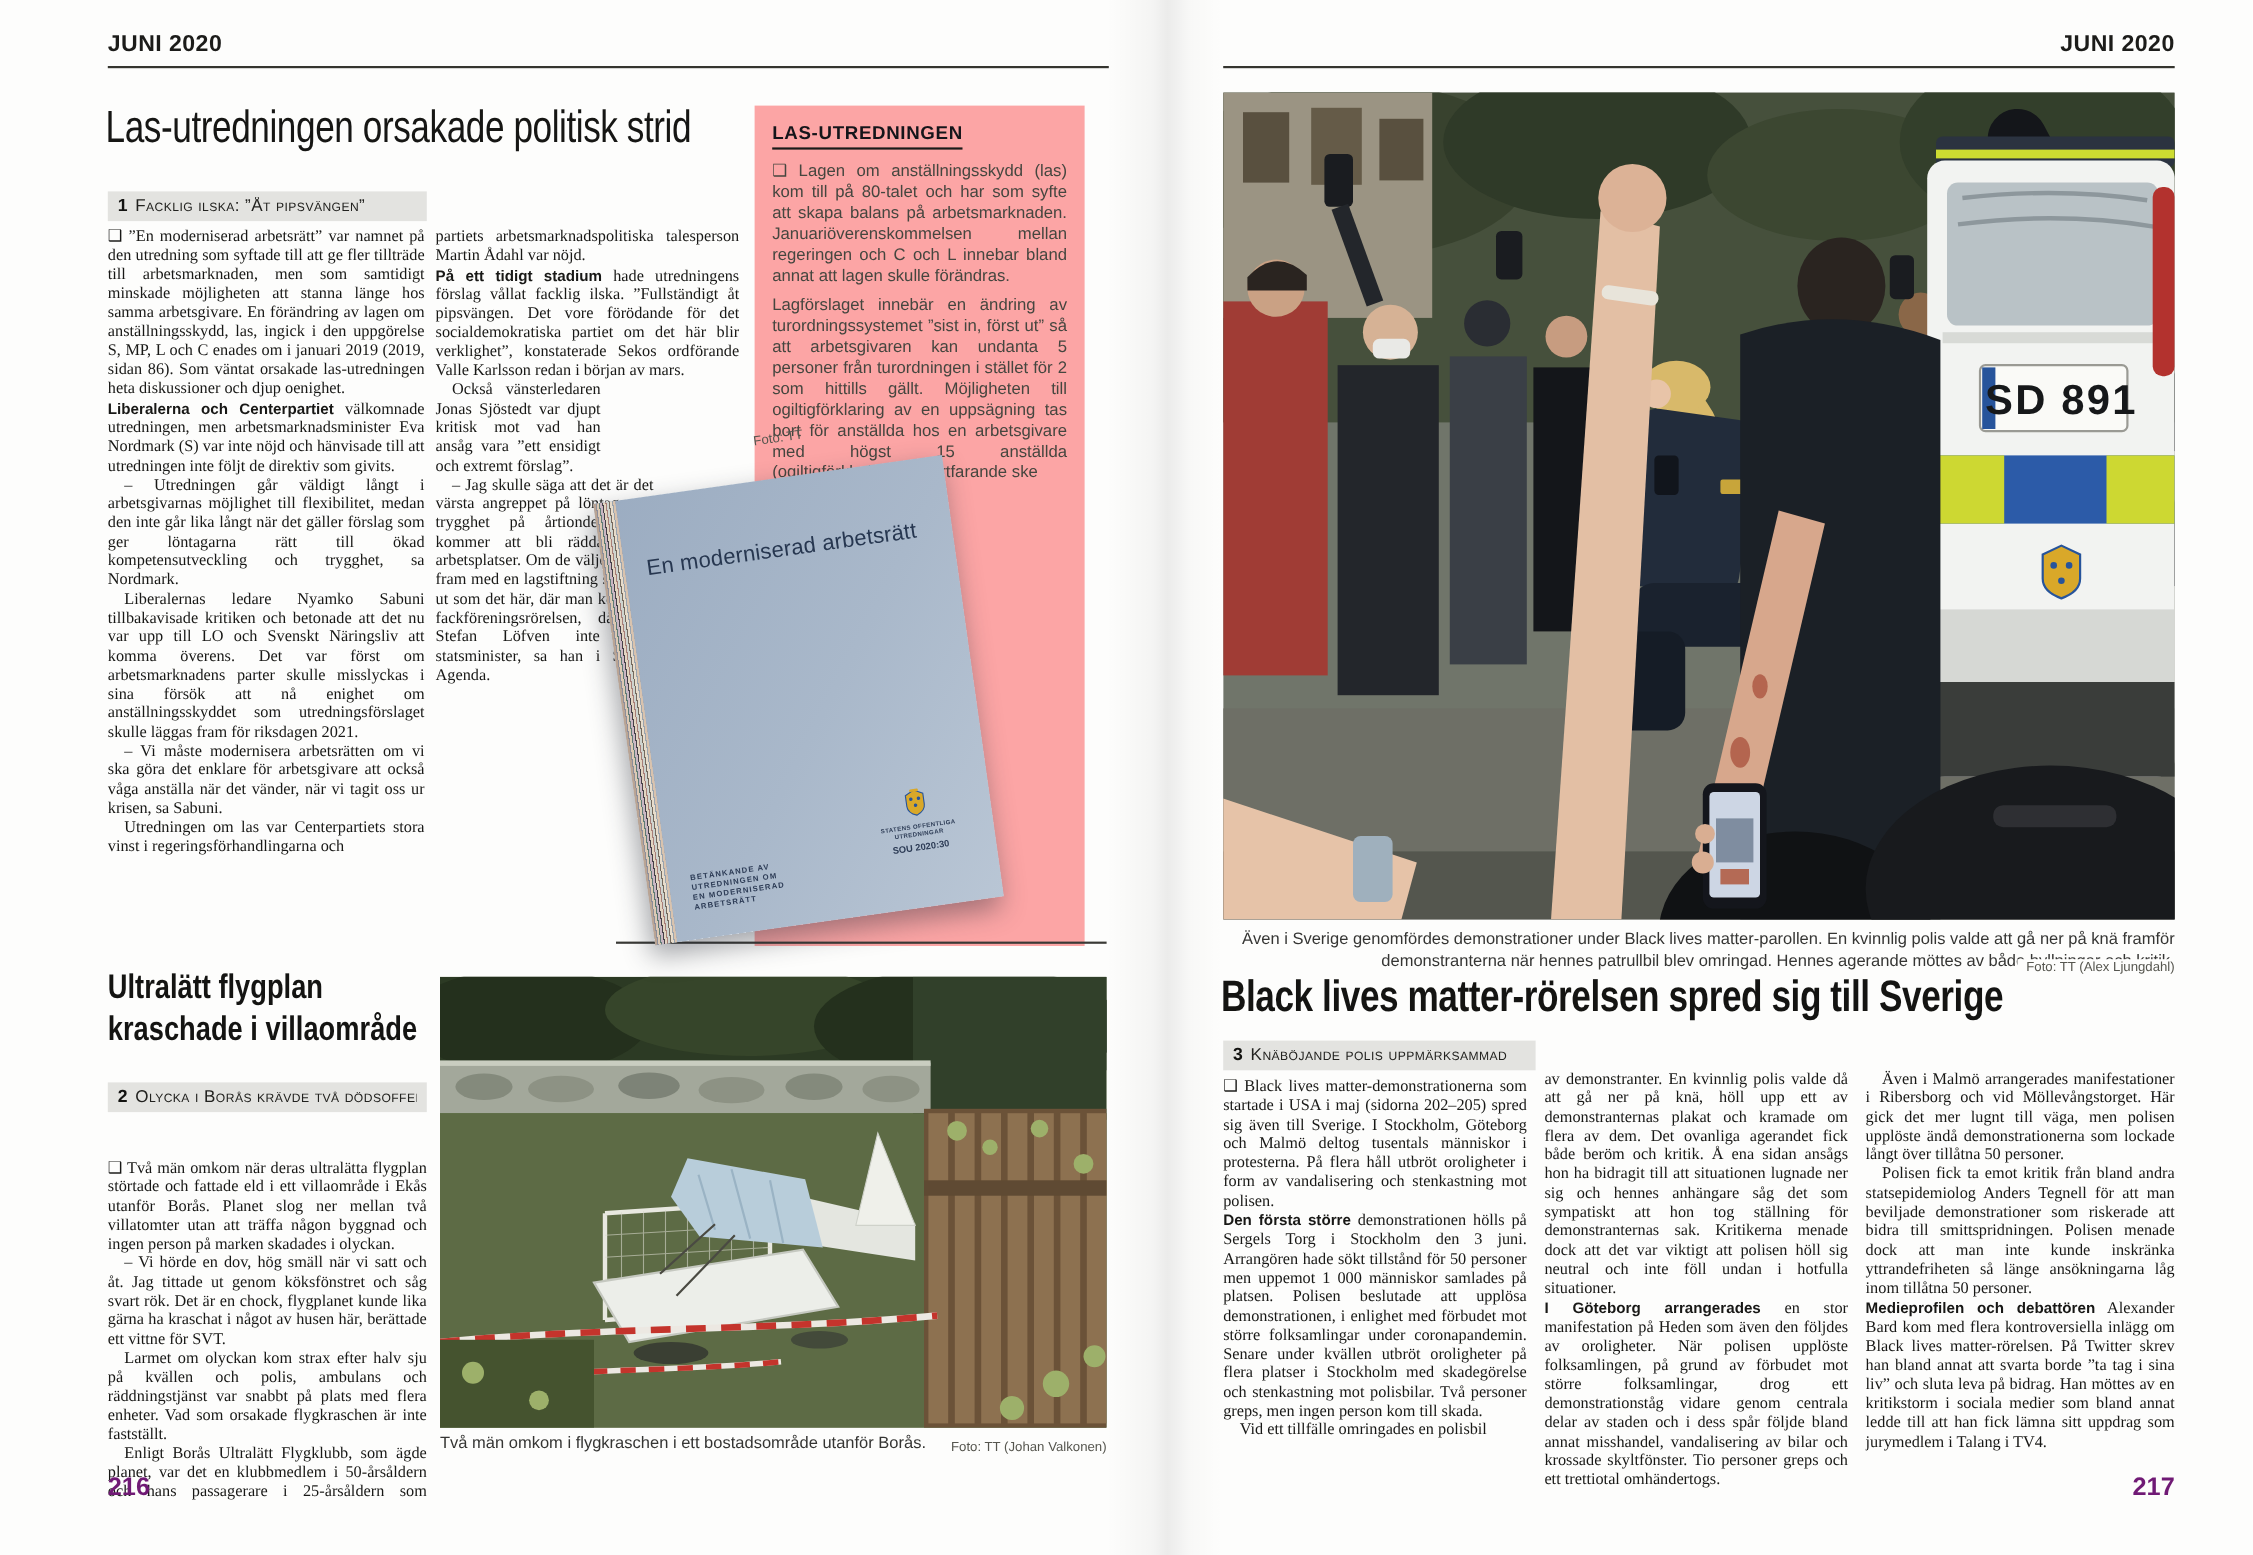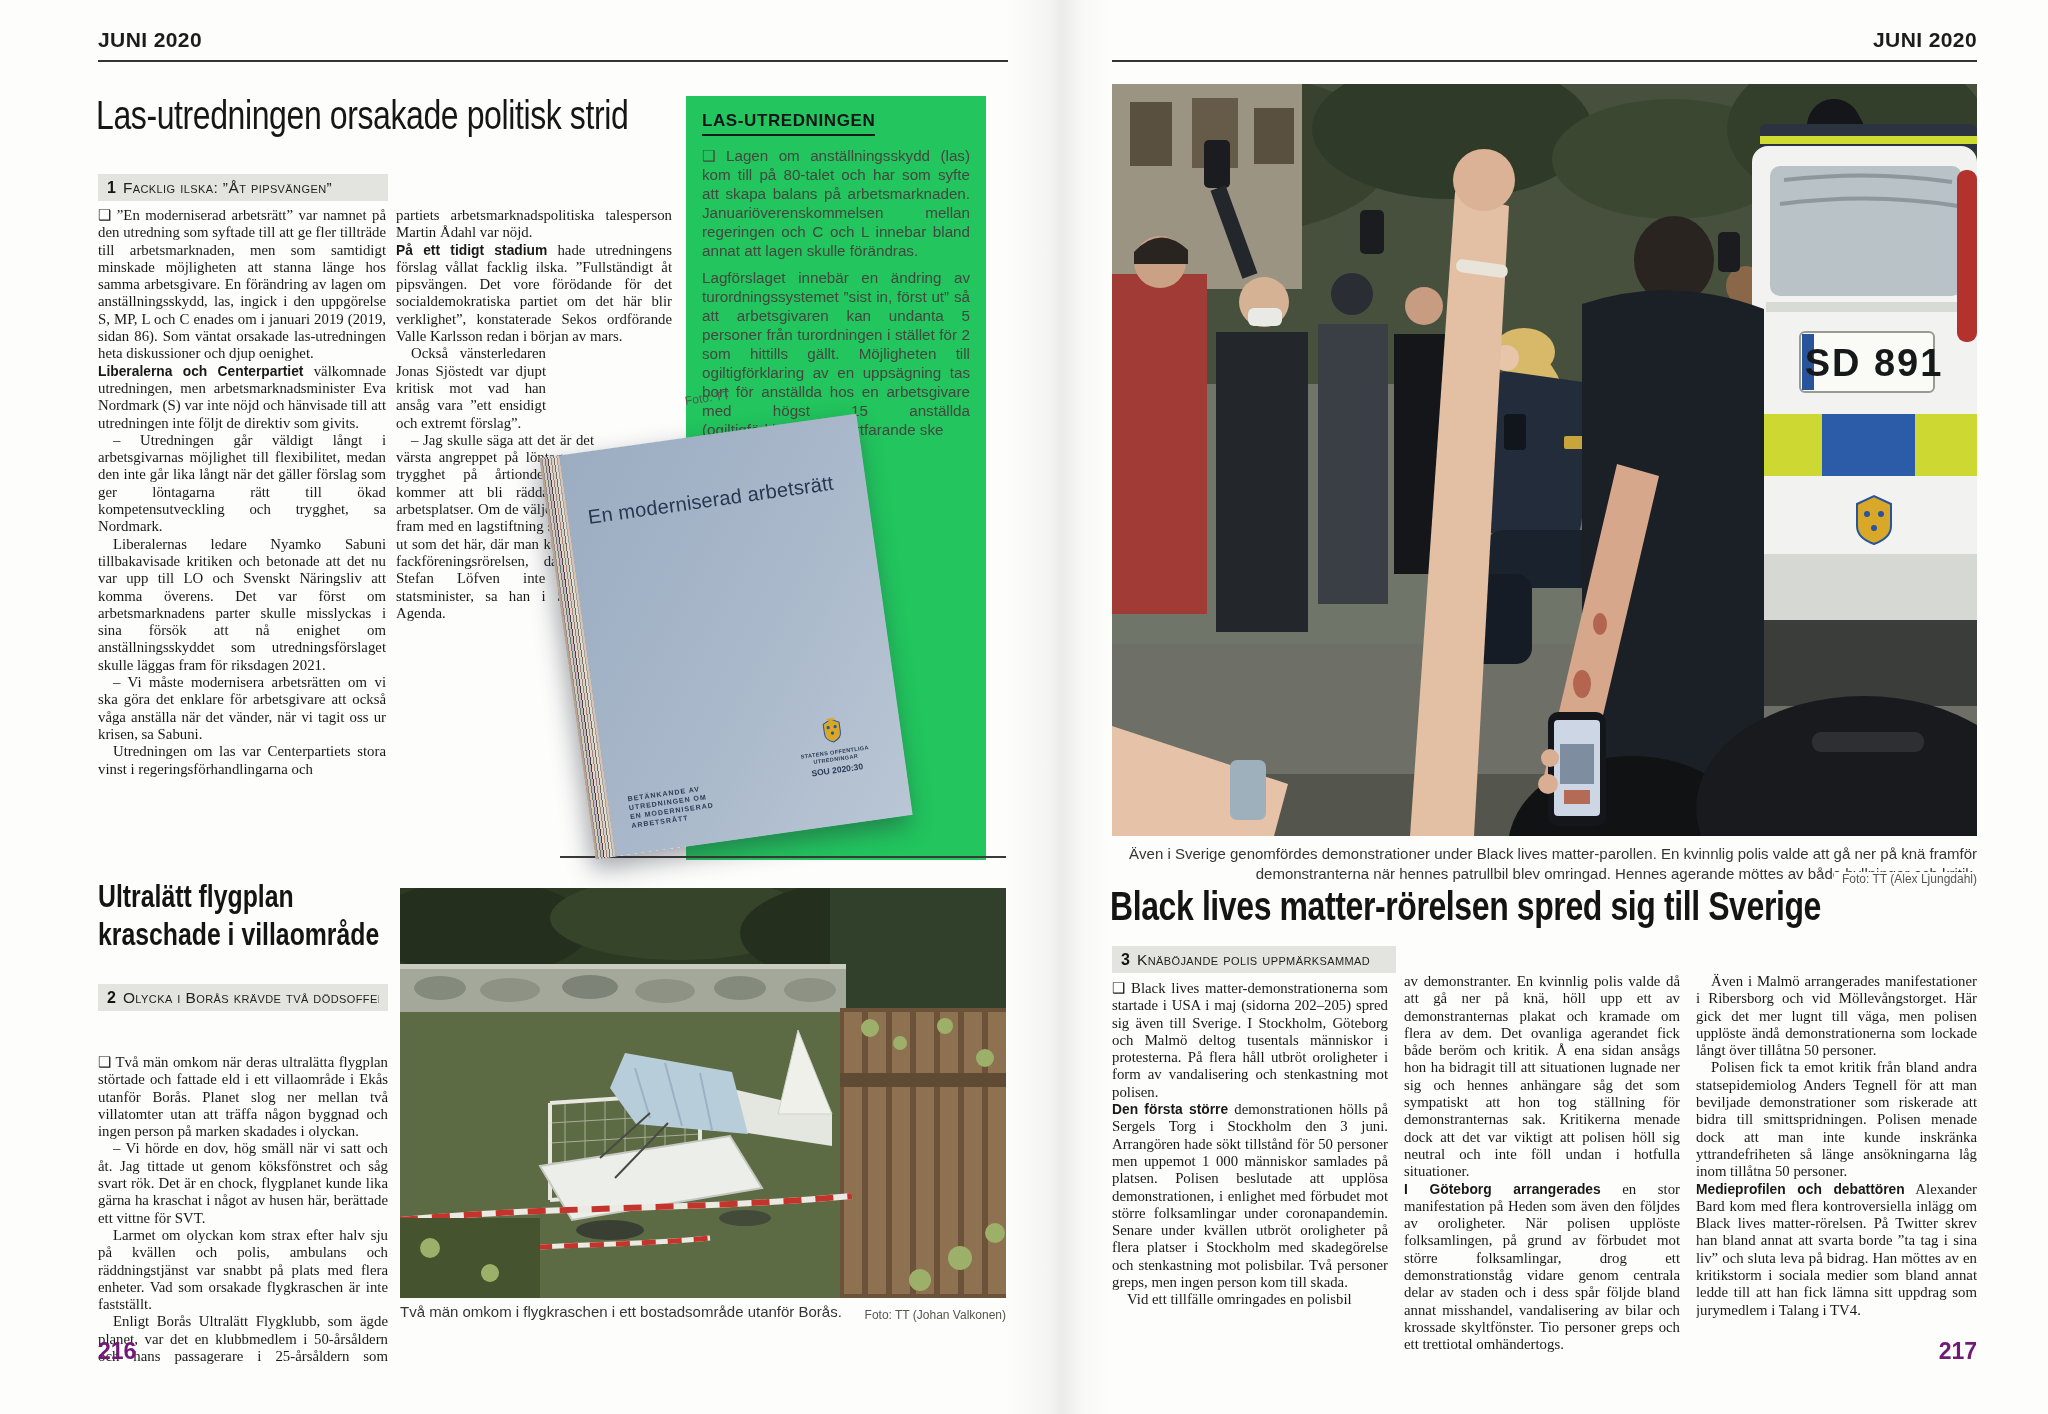--- a/index.html
+++ b/index.html
@@ -23,21 +23,21 @@
   .tag{height:27px;background:#e3e3e0;display:flex;align-items:center;gap:7px;padding:0 9px;box-sizing:border-box;}
   .tag-num{font-weight:bold;font-size:16px;color:#131311;}
   .tag-label{font-size:15.5px;font-variant:small-caps;letter-spacing:.4px;color:#22221f;white-space:nowrap;overflow:hidden;}
   
   .bodytext{font-family:"Liberation Serif",serif;font-size:14.8px;line-height:17.3px;text-align:justify;color:#181816;overflow:hidden;}
   .bodytext p{margin:0;}
   .ind{text-indent:15px;}
   .leadp{margin-top:9px;}
   .lead{font-family:"Liberation Sans",sans-serif;font-weight:bold;font-size:13.8px;margin-top:11px;}
   
-  .sidebar{background:#22c55e;box-sizing:border-box;padding:15px 16px;}
+  .sidebar{background:#fca5a5;box-sizing:border-box;padding:15px 16px;}
   .sb-title{display:inline-block;font-weight:bold;font-size:17px;letter-spacing:.6px;color:#15151a;
             border-bottom:2px solid #1b1b19;padding-bottom:3px;margin-bottom:10px;}
   .sidebar p{margin:0 0 8px 0;font-size:15.2px;line-height:19px;color:#45463f;text-align:justify;}
   .sb-narrow{width:152px;margin-left:auto;text-align:right !important;}
   .rule-mid{left:560px;top:856px;width:446px;height:2px;background:#3a3a36;}
   
   .foto-tt{left:684px;top:394px;font-size:13px;color:#4c4c48;transform:rotate(-8deg);transform-origin:left top;}
   .cover{left:566px;top:434px;width:320px;height:405px;transform:rotate(-8deg);z-index:4;
          background:linear-gradient(125deg,#9bacc1 0%,#a9b8ca 55%,#b9c6d5 100%);
          box-shadow:-4px 10px 24px rgba(35,40,52,.42);}

